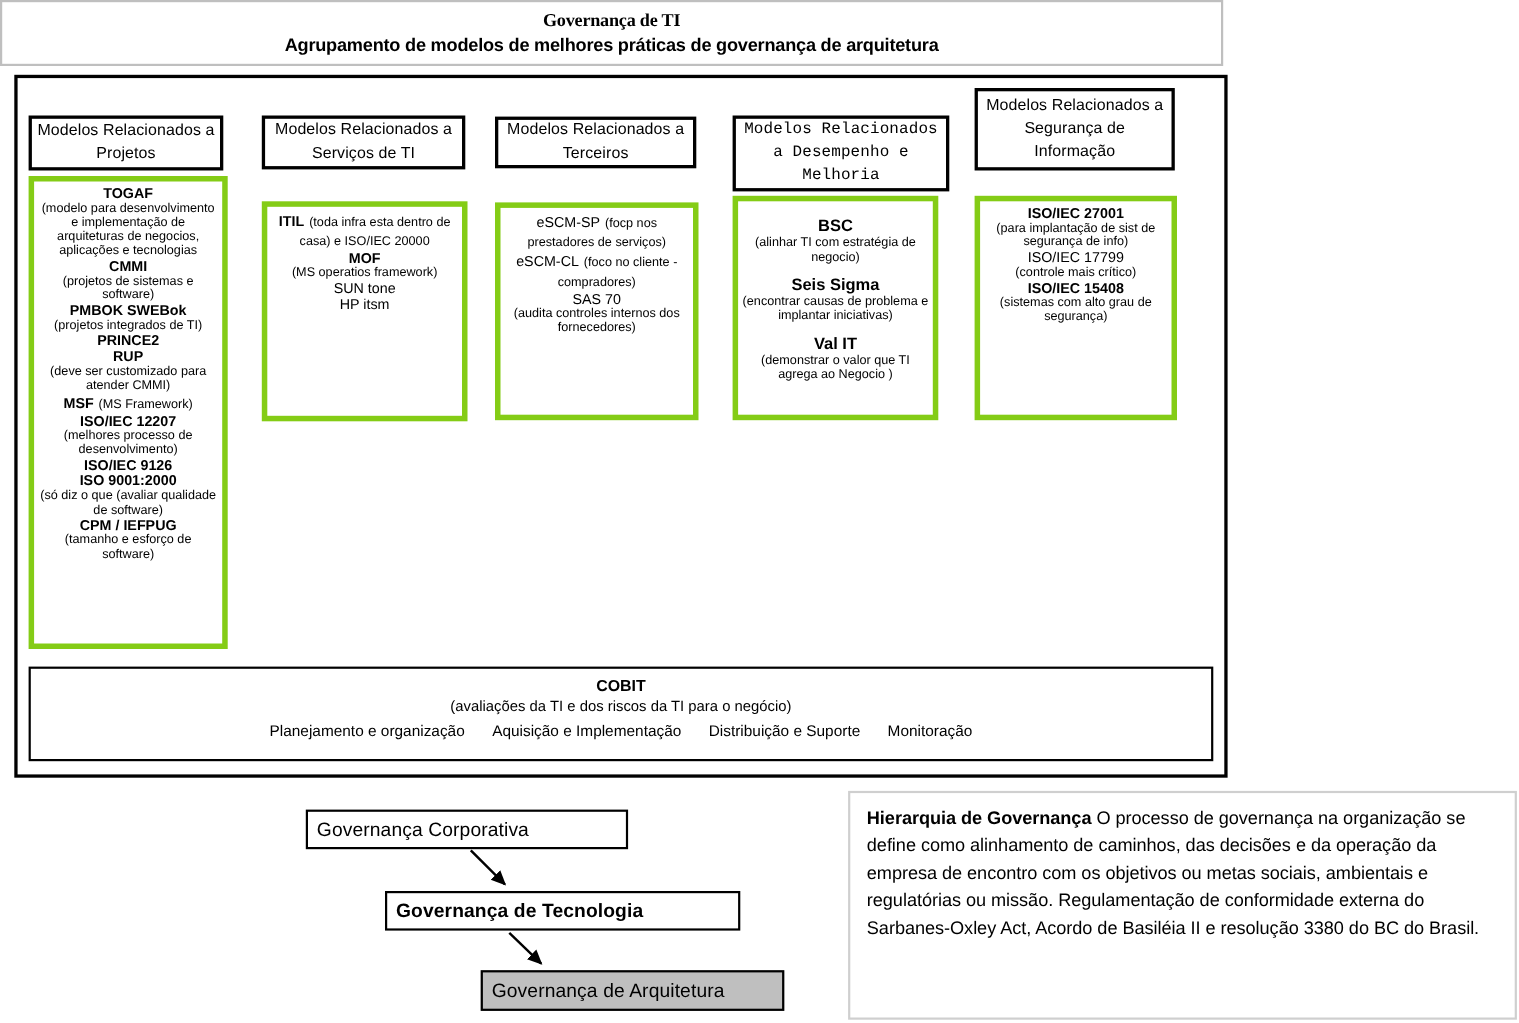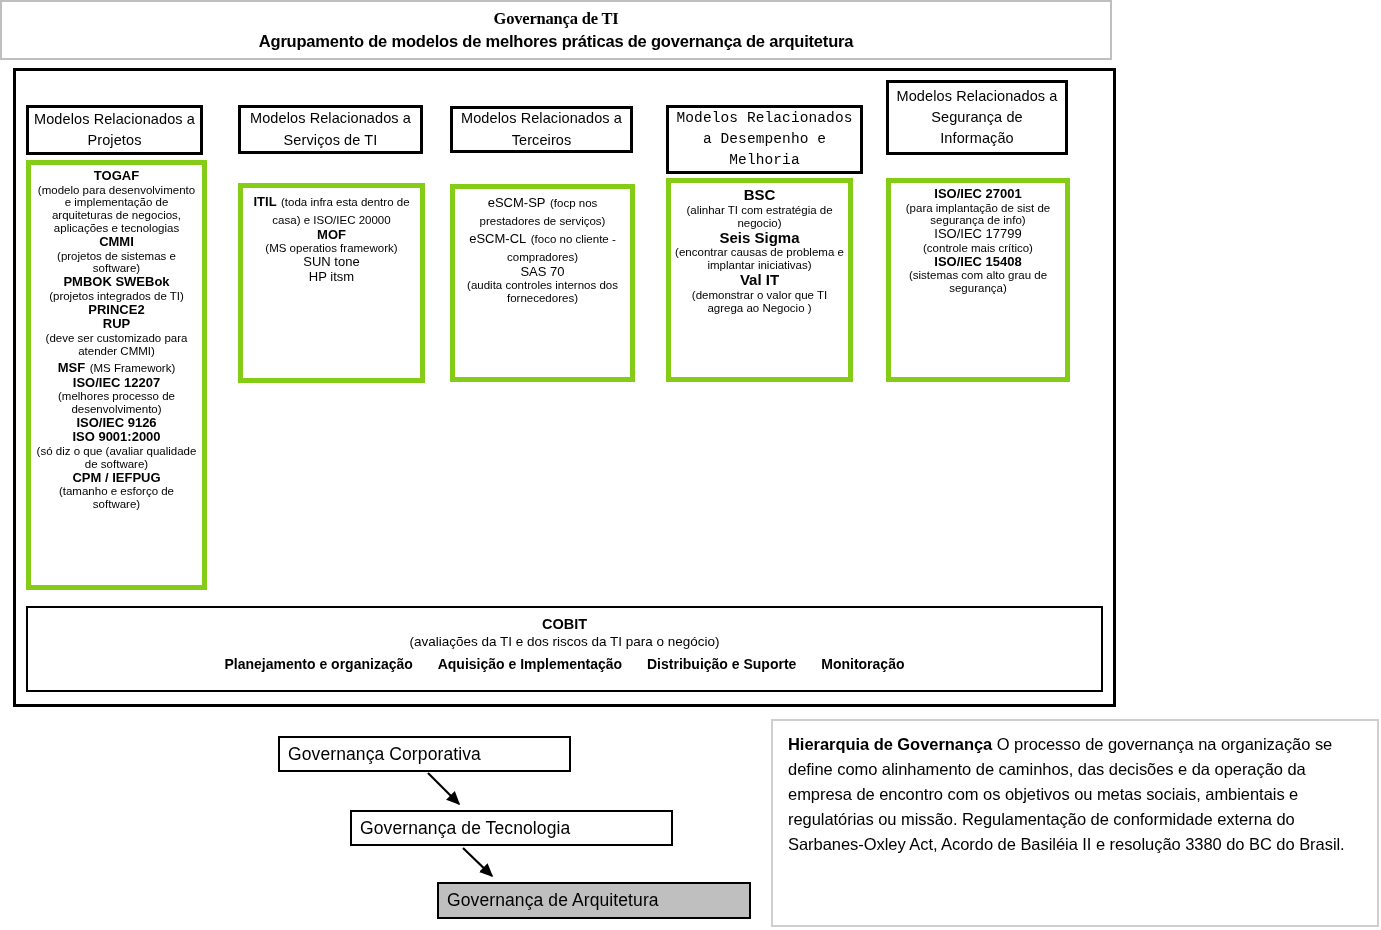--- a/index.html
+++ b/index.html
@@ -57,33 +57,33 @@
     border: 5px solid #84cc16;
     background: #fff;
     text-align: center;
     padding: 4px 3px 3px 3px;
     overflow: hidden;
   }
   .col-body .ln { line-height: 1.12; }
   .b  { font-weight: bold; }
   .sm { font-size: 11.5px; }
   .md { font-size: 13px; }
-  .lg { font-size: 15px; }
+  .lg { font-size: 15px; margin-top: 11px; }
 
   
   #cobit-box {
     left: 26px; top: 606px; width: 1077px; height: 86px;
     border: 2px solid #000;
     background: #fff;
     text-align: center;
     padding-top: 8px;
   }
   #cobit-box .cobit-title { font-weight: bold; font-size: 14.5px; }
   #cobit-box .cobit-sub   { font-size: 13.5px; margin-top: 2px; }
-  #cobit-box .cobit-dom   { font-weight: bold; font-size: 14px; margin-top: 7px; text-align: center; }
+  #cobit-box .cobit-dom   { font-weight: normal; font-size: 14px; margin-top: 7px; text-align: center; }
   #cobit-box .cobit-dom span { display: inline-block; }
   #cobit-box .cobit-dom span + span { margin-left: 21px; }
 
   
   .hier-box {
     border: 2px solid #000;
     background: #fff;
     display: flex; align-items: center;
     padding-left: 8px;
     font-size: 17.5px;
@@ -202,24 +202,24 @@
     <span>Planejamento e organização</span>
     <span>Aquisição e Implementação</span>
     <span>Distribuição e Suporte</span>
     <span>Monitoração</span>
   </div>
 </div>
 
 <div class="abs hier-box" style="left:278px; top:736px; width:293px; height:36px;">
   <span>Governança Corporativa</span>
 </div>
-<div class="abs hier-box" style="left:350px; top:810px; width:323px; height:36px;">
+<div class="abs hier-box" style="left:350px; top:810px; width:323px; height:36px;font-weight:bold;">
   <span>Governança de Tecnologia</span>
 </div>
-<div class="abs hier-box shaded" style="left:437px; top:882px; width:314px; height:37px;">
+<div class="abs hier-box shaded" style="left:437px; top:882px; width:276px; height:37px;">
   <span>Governança de Arquitetura</span>
 </div>
 
 <svg class="arrow-layer" width="1381" height="930">
   <defs>
     <marker id="ah" markerWidth="7" markerHeight="7" refX="5.5" refY="3.2" orient="auto" markerUnits="strokeWidth">
       <path d="M0,0.4 L6.2,3.2 L0,6 z" fill="#000"></path>
     </marker>
   </defs>
   <g>

